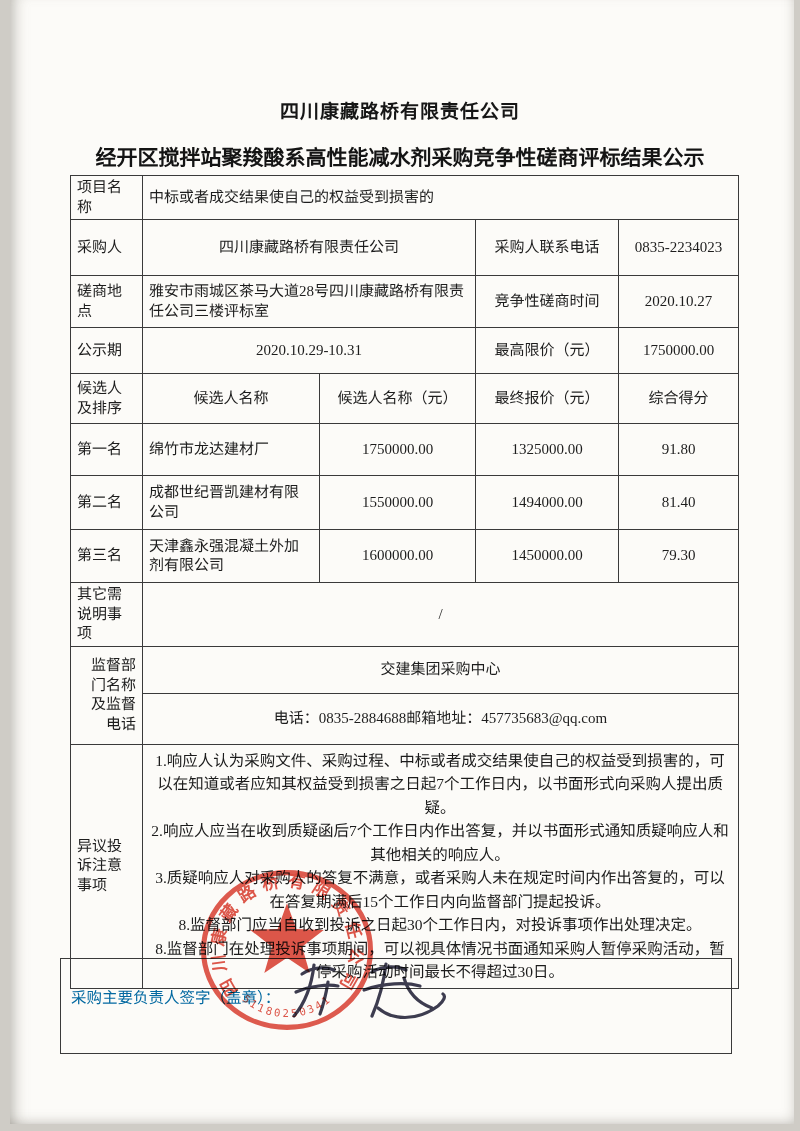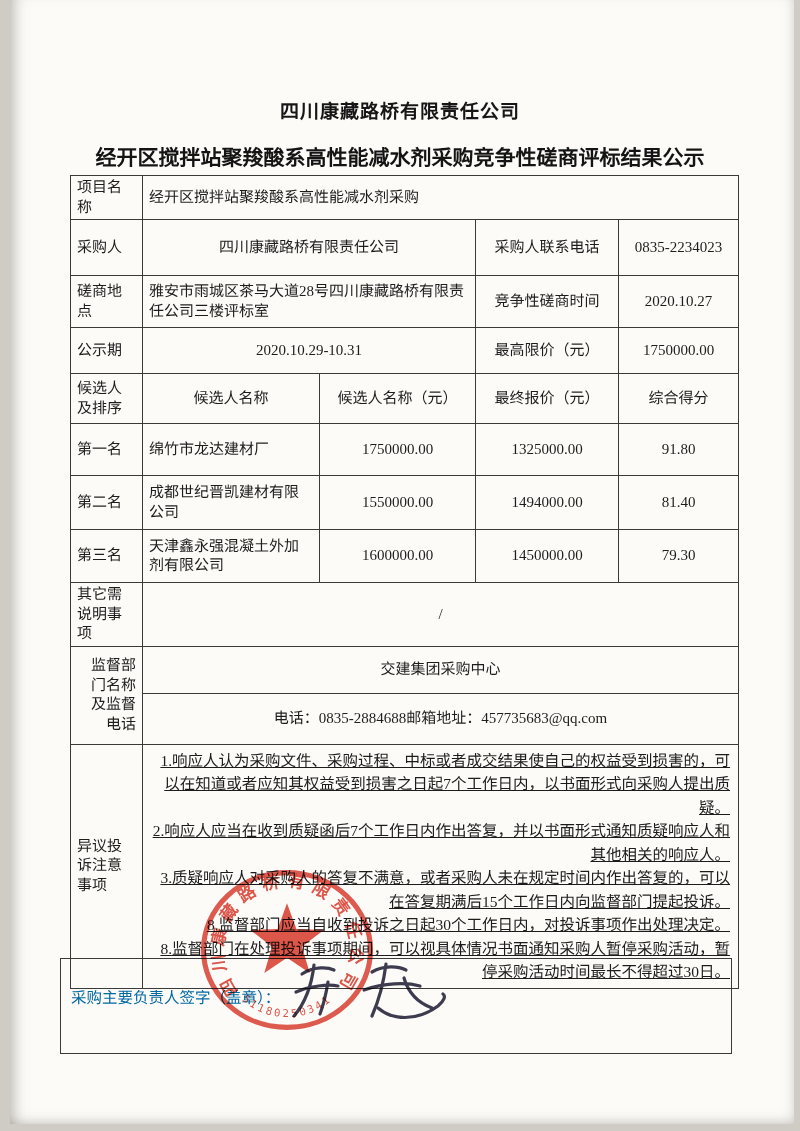--- a/index.html
+++ b/index.html
@@ -35,21 +35,21 @@
   }
   td.lab{padding-left:4px;padding-right:2px;}
   td.ctr{text-align:center;}
   td.lft{text-align:left;}
   td.ctr-lab{text-align:right;padding-left:2px;}
   tr.h44{height:44px;} tr.h56{height:56px;} tr.h52{height:52px;}
   tr.h46{height:46px;} tr.h50{height:50px;margin-left:36px;} tr.h54{height:54px;}
   tr.h53{height:53px;} tr.h47{height:47px;} tr.h51{height:51px;}
   tr.h219{height:219px;}
   .obj-cell{padding:4px 8px 4px 7px !important;vertical-align:top !important;}
-  .obj-line{font-size:15.5px;line-height:23.5px;text-align:right;color:#1c1c1c;text-decoration:underline;}
+  .obj-line{font-size:15.5px;line-height:23.5px;text-align:center;color:#1c1c1c;}
   .sig-box{
     position:absolute;left:60px;top:958px;width:670px;height:94px;
     border:1.5px solid #3a3a3a;
   }
   .sig-label{
     position:absolute;left:10px;top:26px;font-size:15.5px;color:#0369a1;
   }
   .stamp{
     position:absolute;left:175px;top:838px;width:224px;height:224px;
     mix-blend-mode:multiply;opacity:.93;
@@ -71,21 +71,21 @@
   <colgroup>
     <col style="width:72px">
       <col style="width:177px">
       <col style="width:156px">
     <col style="width:143px">
       <col style="width:120px">
   </colgroup>
   <tbody>
     <tr class="h44">
       <td class="lab">项目名称</td>
-      <td class="lft" colspan="4">经开区搅拌站聚羧酸系高性能减水剂采购</td>
+      <td class="lft" colspan="4">中标或者成交结果使自己的权益受到损害的</td>
     </tr>
     <tr class="h56">
       <td class="lab">采购人</td>
       <td class="ctr" colspan="2">四川康藏路桥有限责任公司</td>
       <td class="ctr">采购人联系电话</td>
       <td class="ctr">0835-2234023</td>
     </tr>
     <tr class="h52">
       <td class="lab">磋商地点</td>
       <td class="lft" colspan="2">雅安市雨城区茶马大道28号四川康藏路桥有限责任公司三楼评标室</td>

